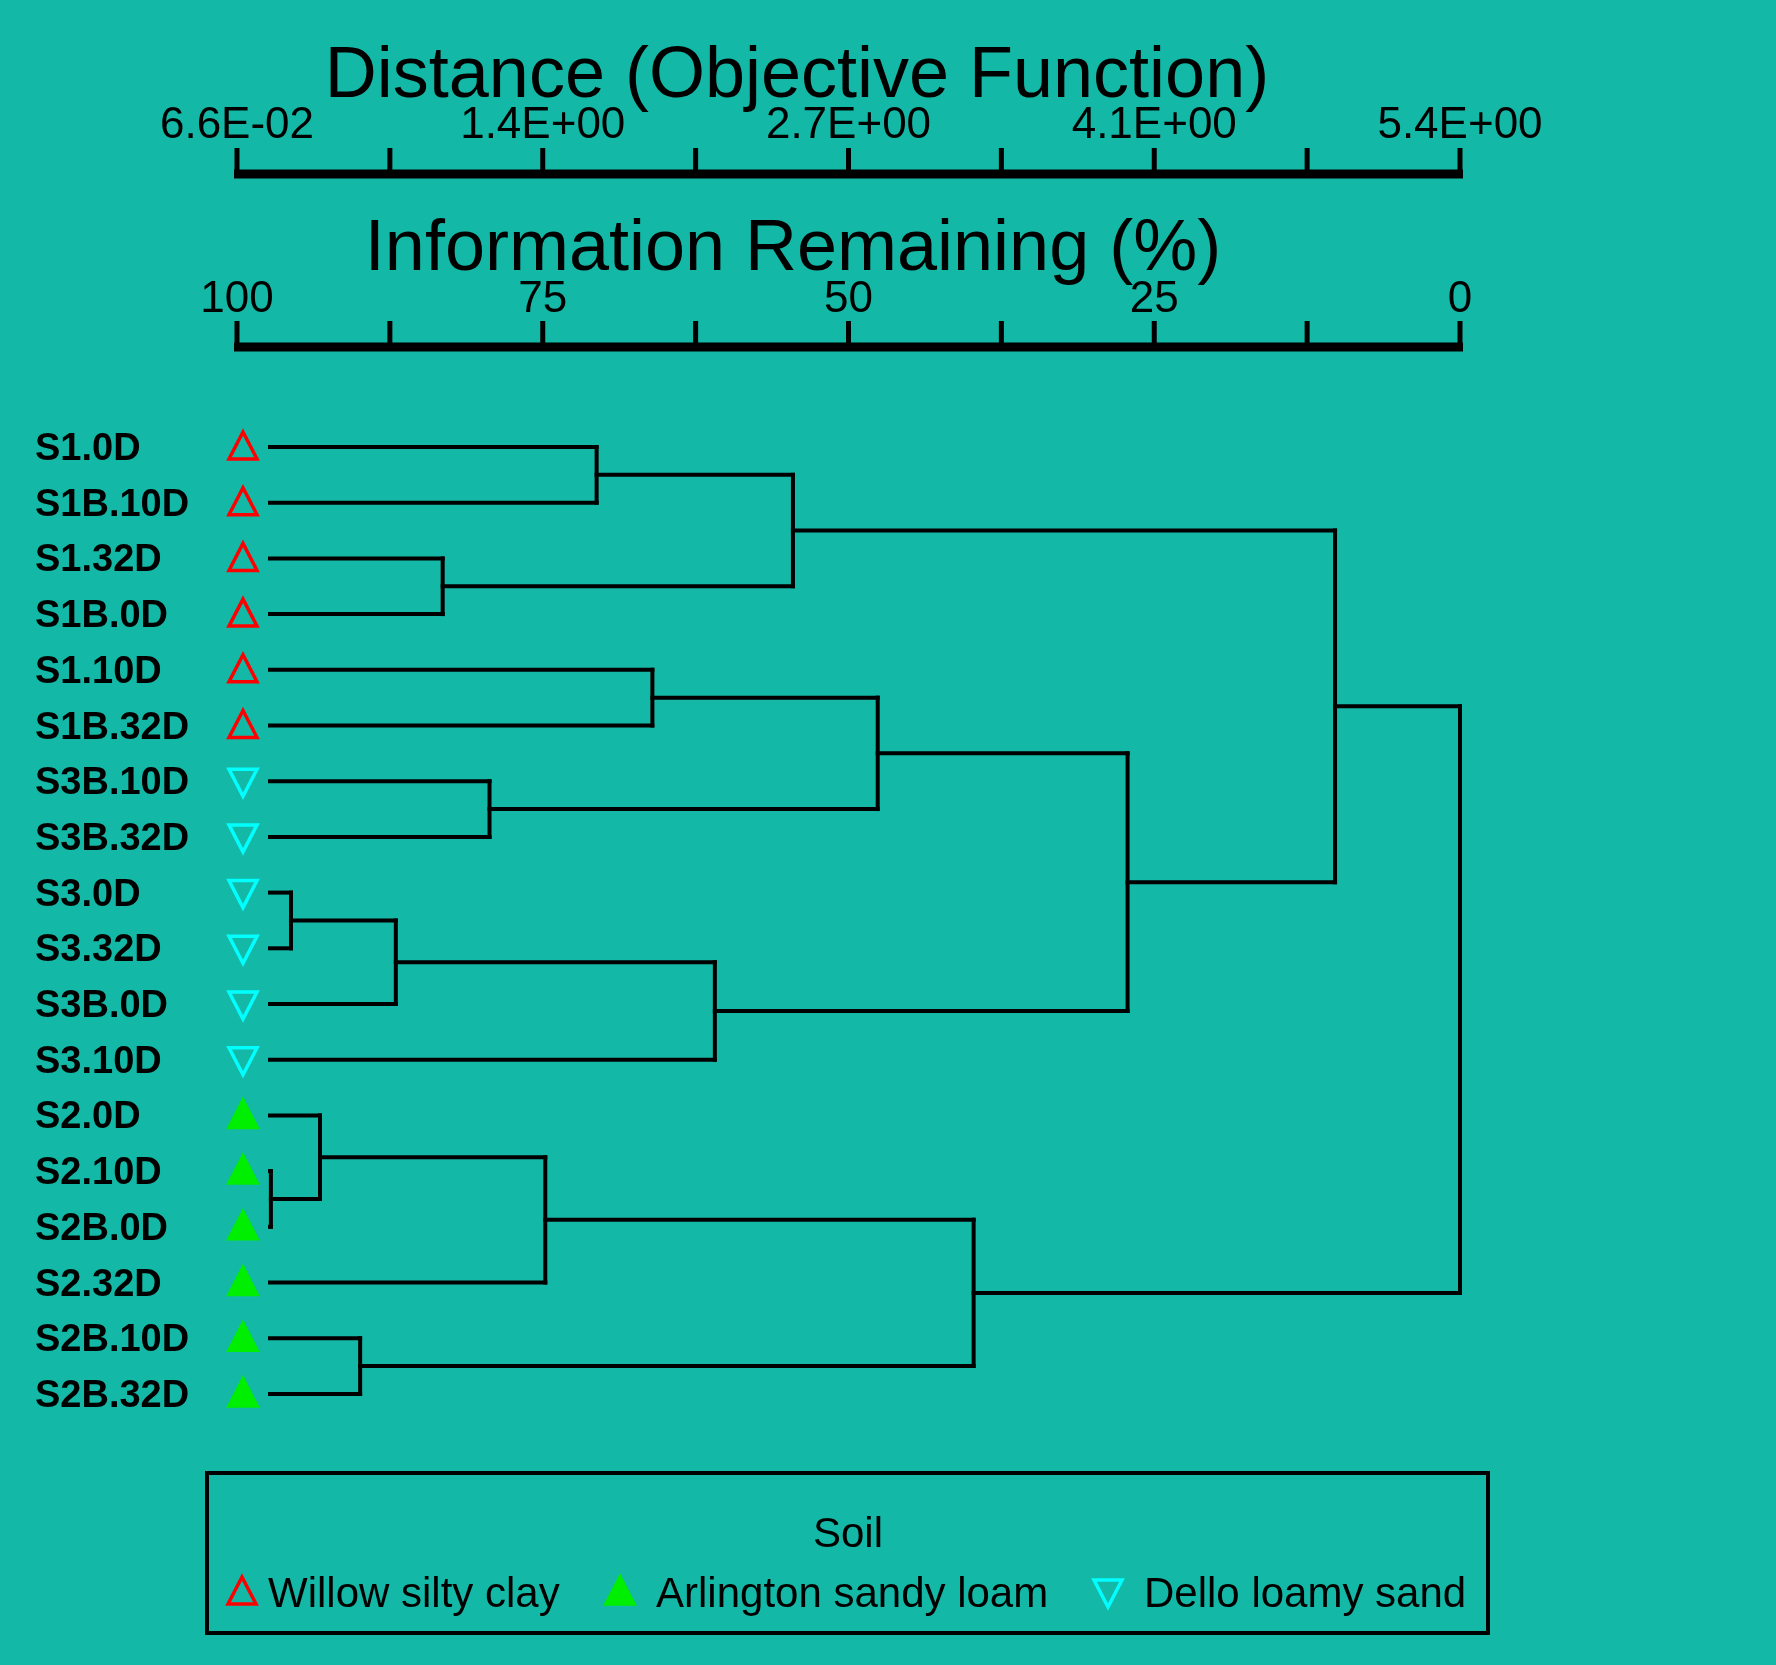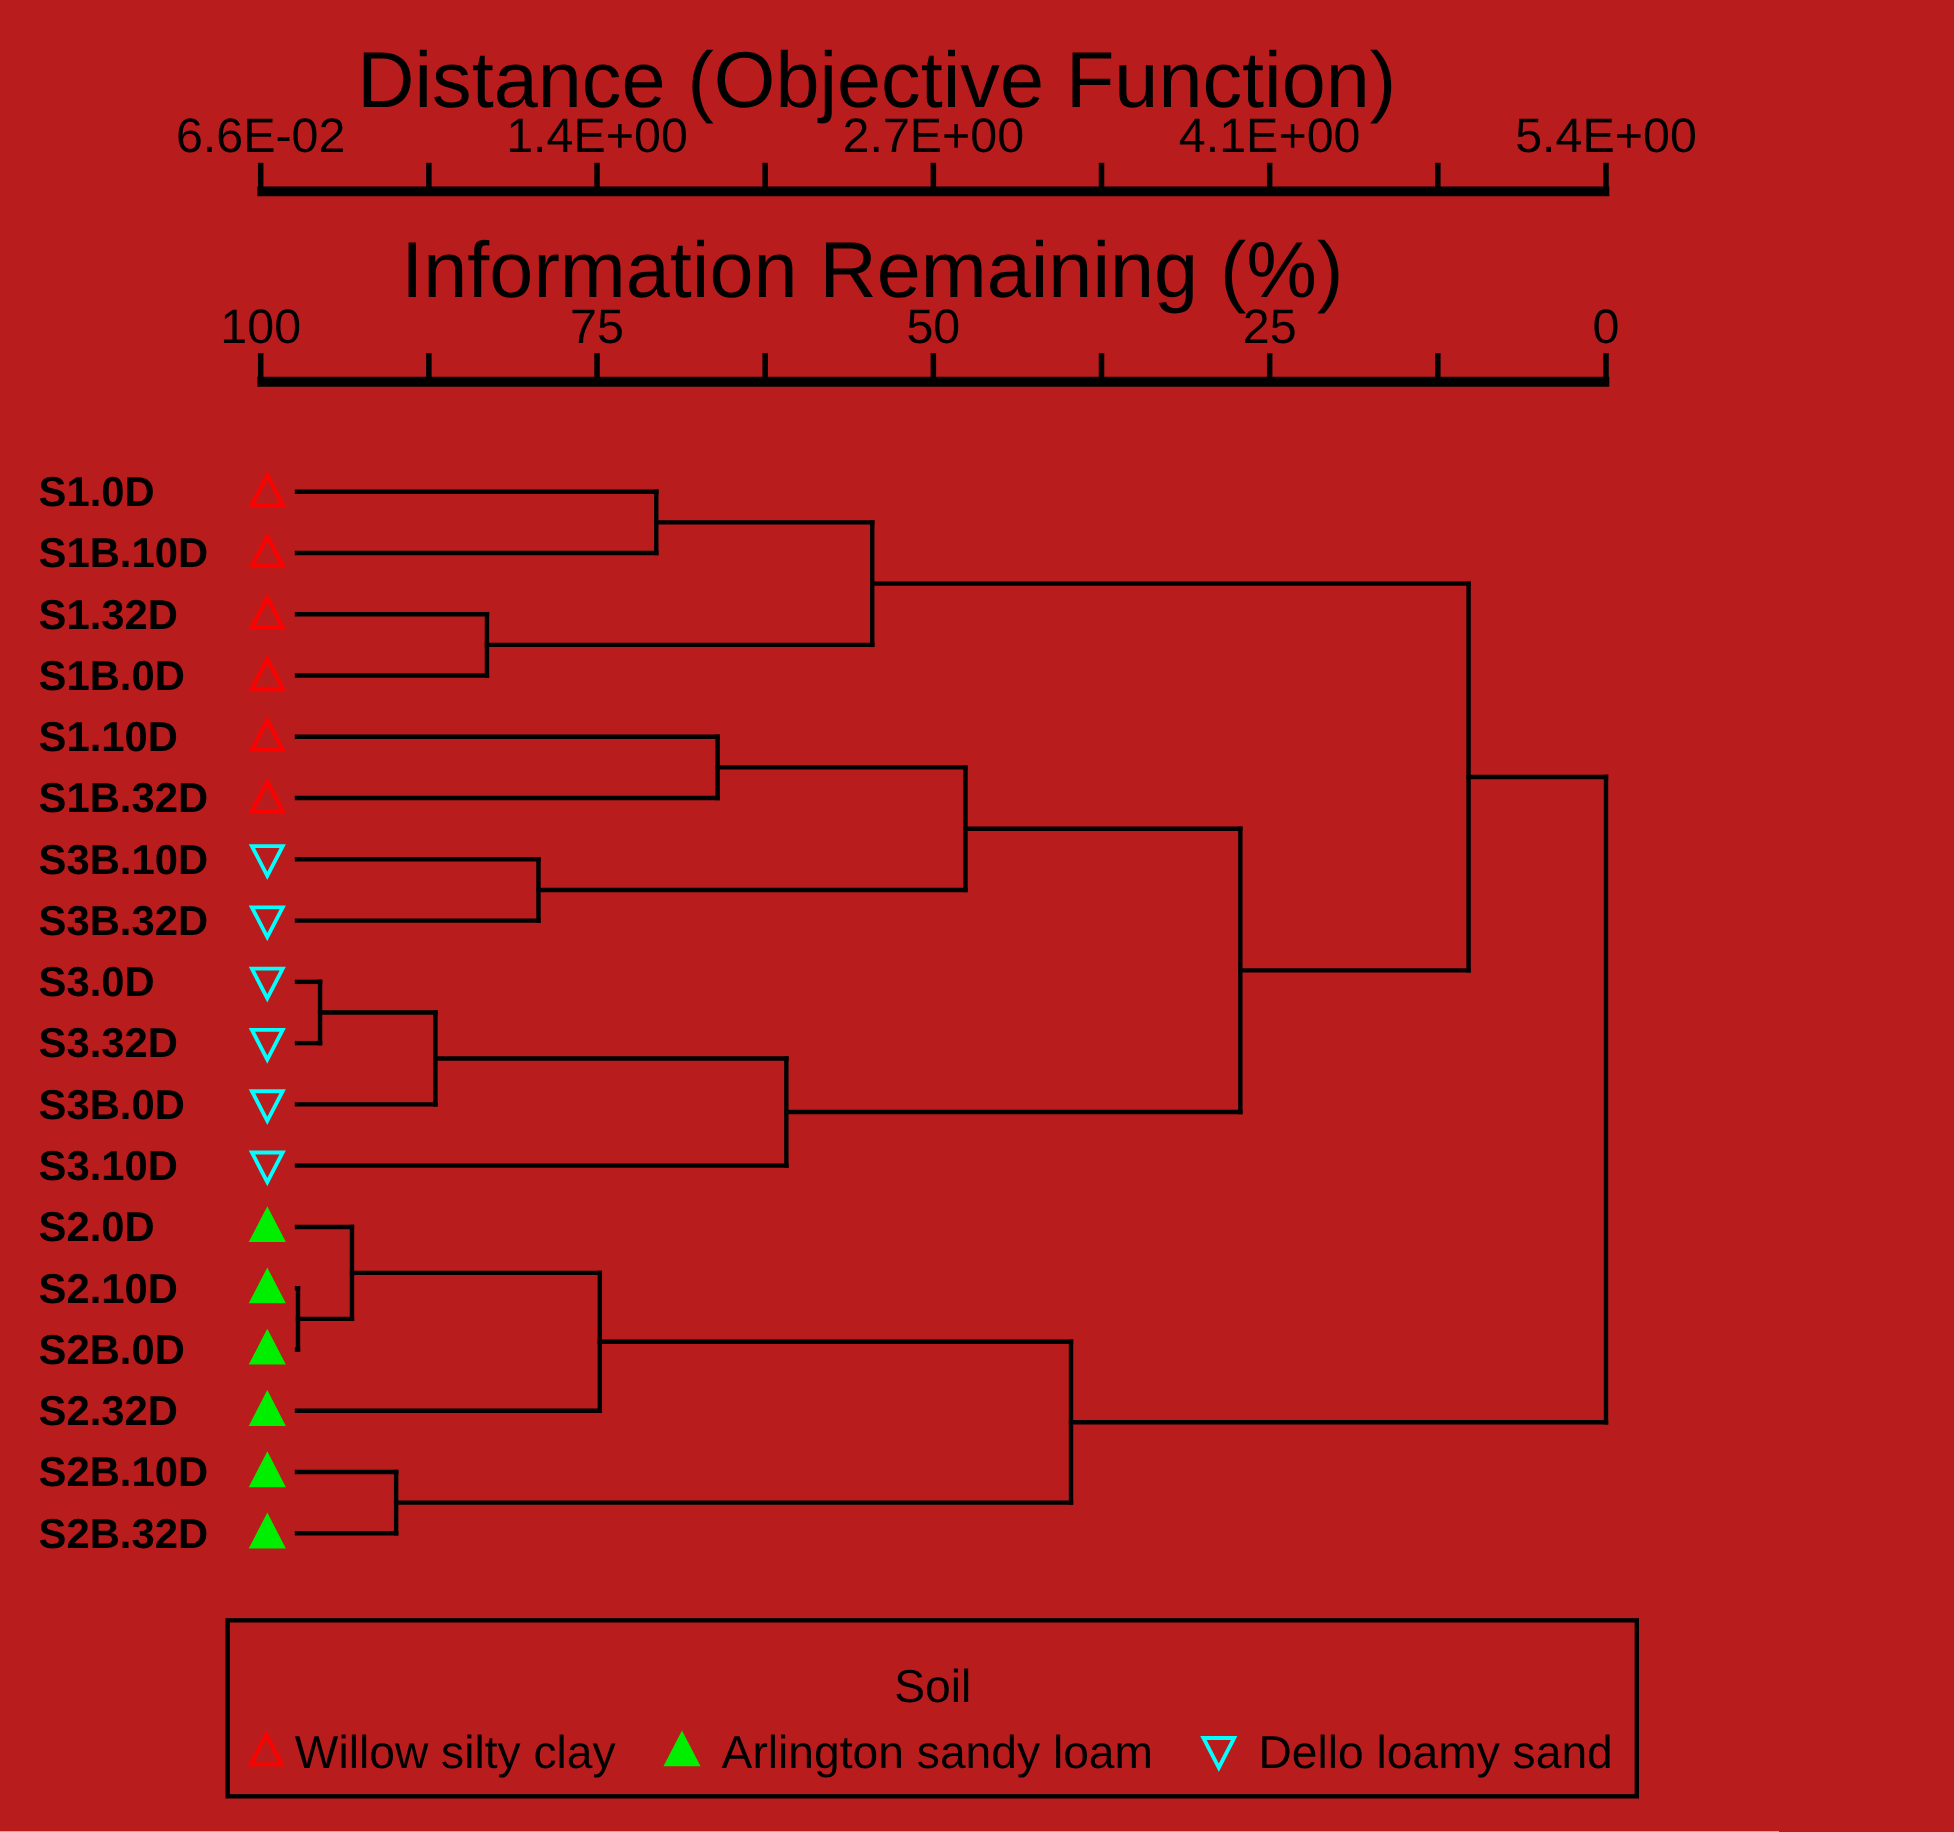--- a/index.html
+++ b/index.html
@@ -1,16 +1,16 @@
 <!DOCTYPE html>
 <html><head>
 <meta charset="utf-8">
 <style>
   html,body{margin:0;padding:0;background:#ffffff;}
-  #stage{width:1776px;height:1665px;position:relative;background:#b91c1c;}
+  #stage{width:1776px;height:1665px;position:relative;background:#14b8a6;}
   svg{display:block;}
   text{font-family:"Liberation Sans", sans-serif;fill:#000000;}
   .title{font-size:72px;text-anchor:middle;}
   .tick-label{font-size:44px;text-anchor:middle;}
   .leaf-label{font-size:38px;font-weight:bold;text-anchor:start;}
   .legend-title{font-size:42px;text-anchor:middle;}
   .legend-text{font-size:42px;text-anchor:start;}
   .axis-line{stroke:#000000;stroke-width:9;}
   .axis-tick{stroke:#000000;stroke-width:5;}
   .tree-line{stroke:#000000;stroke-width:4;fill:none;}

